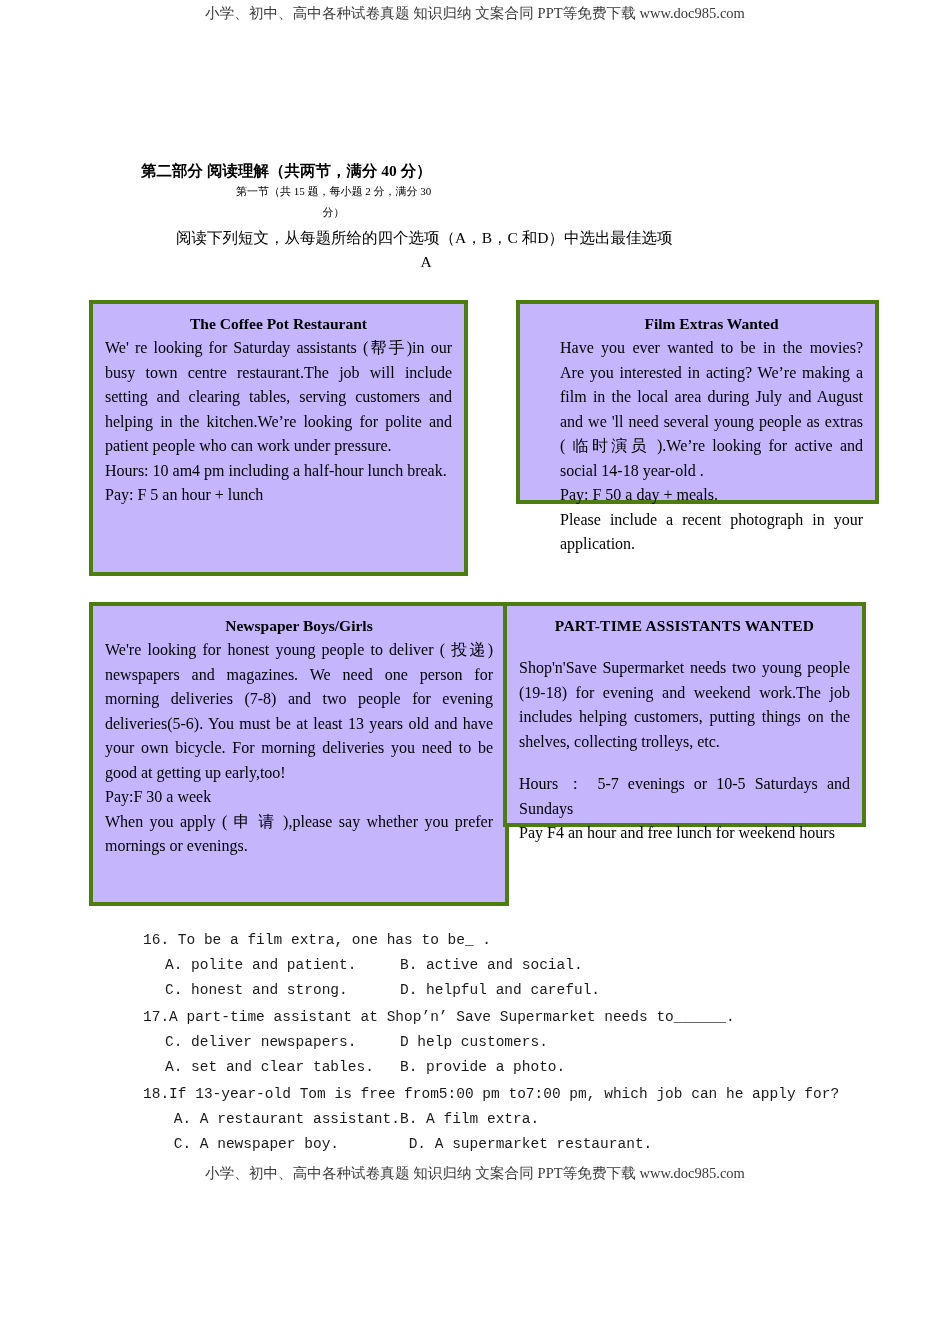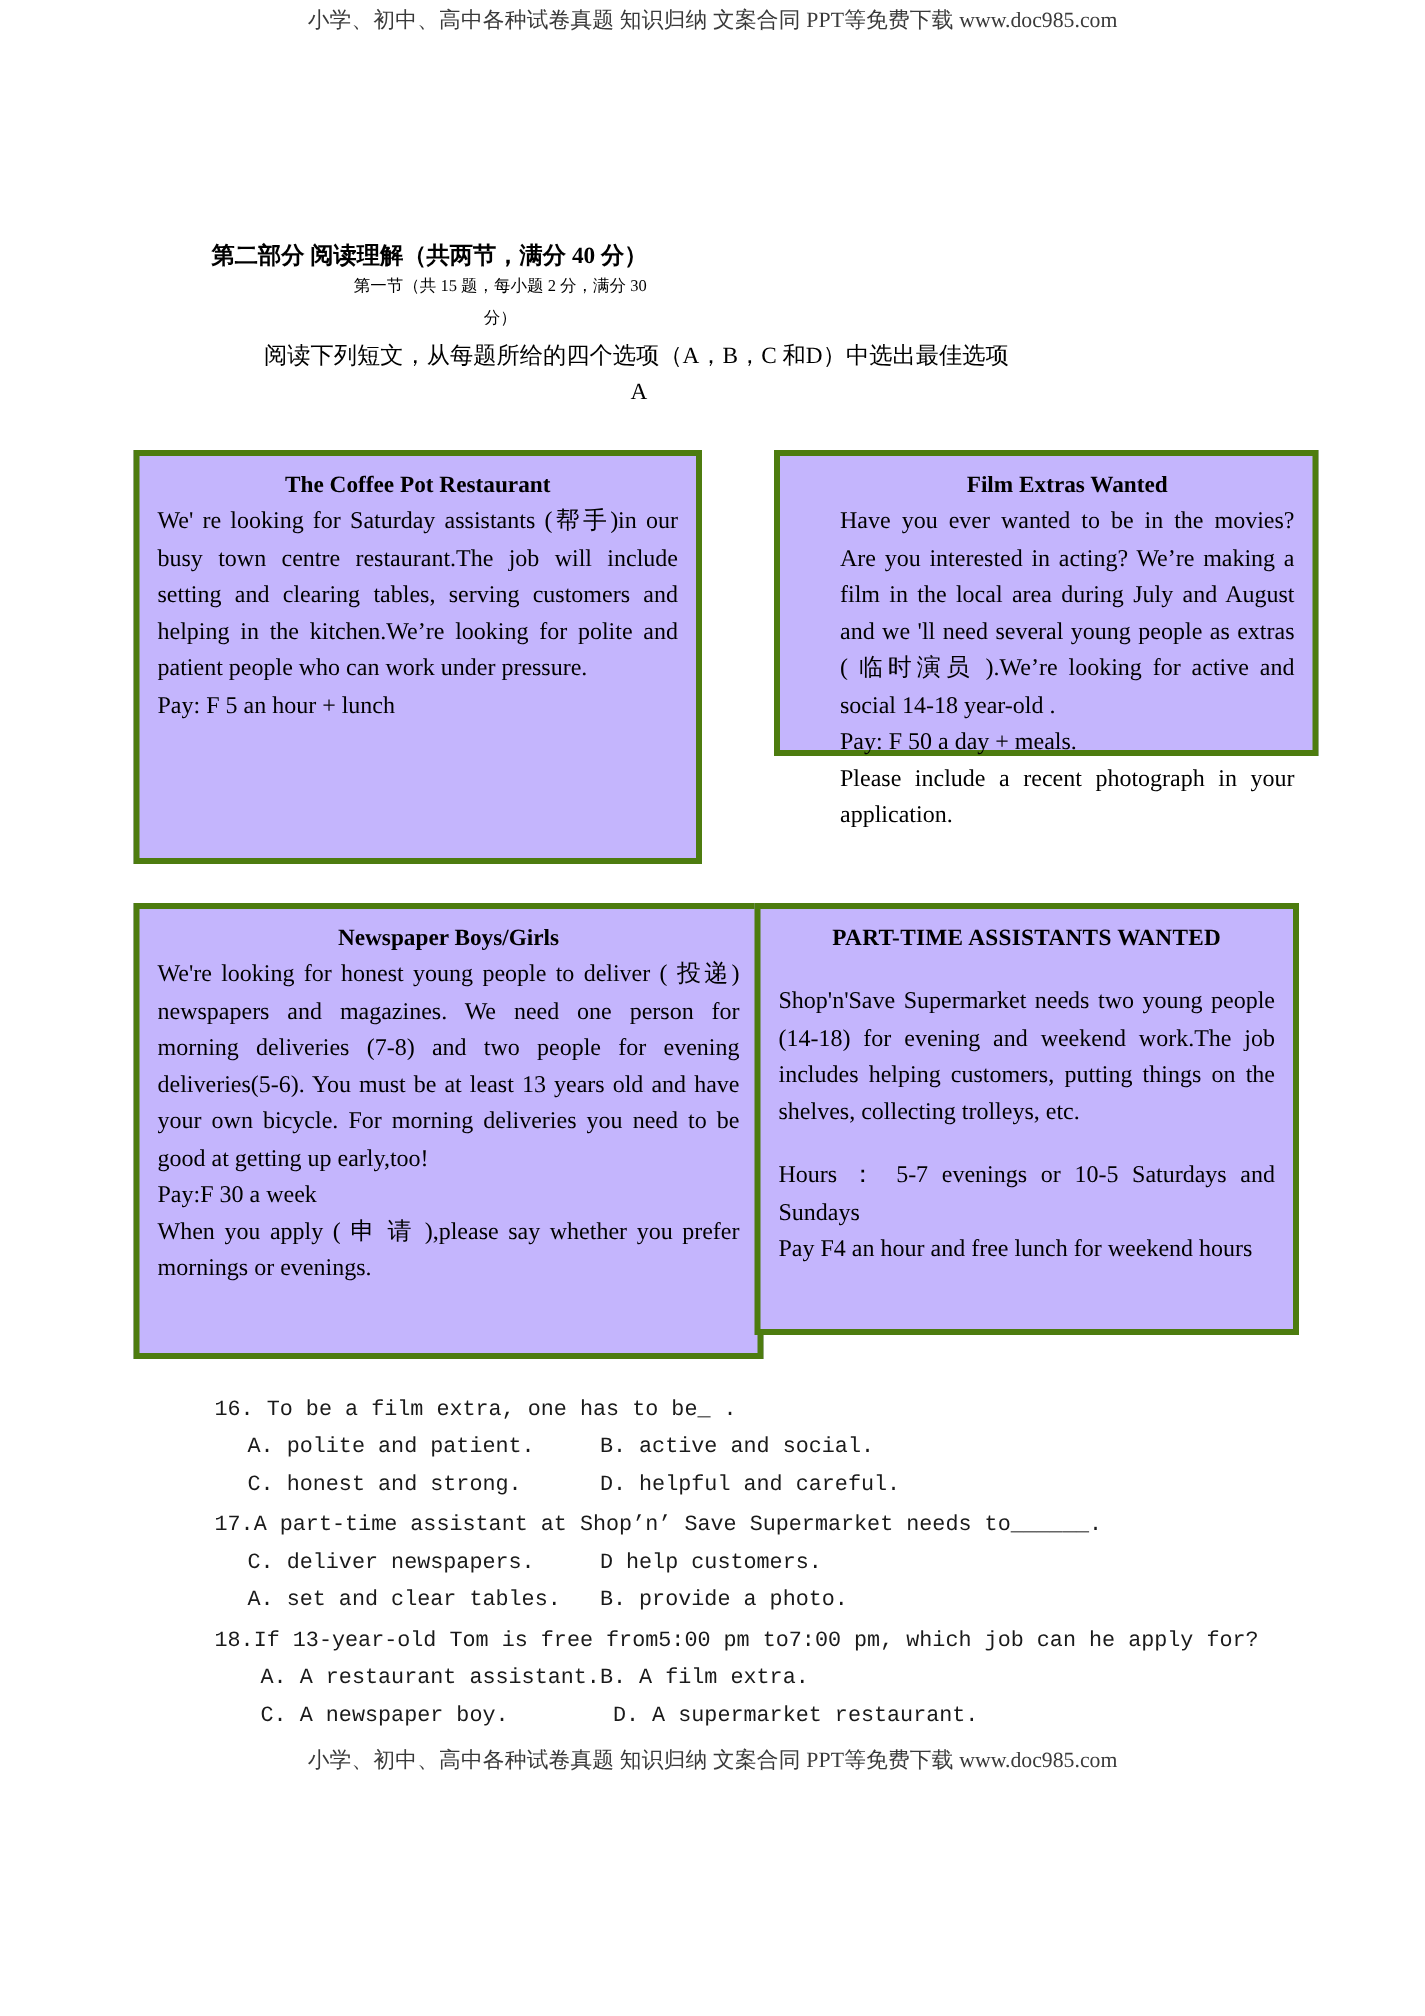--- a/index.html
+++ b/index.html
@@ -82,21 +82,21 @@
   .ad-box {
     position: absolute;
     border: 4px solid #4d7c0f;
     box-sizing: border-box;
     background: #c4b5fd;
     padding: 10px 12px 8px 12px;
   }
   .ad-box.b1 { left: 89px;  top: 300px; width: 379px; height: 276px; }
   .ad-box.b2 { left: 516px; top: 300px; width: 363px; height: 204px; padding-left: 40px; }
   .ad-box.b3 { left: 89px;  top: 602px; width: 420px; height: 304px; }
-  .ad-box.b4 { left: 503px; top: 602px; width: 363px; height: 288px; }
+  .ad-box.b4 { left: 503px; top: 602px; width: 363px; height: 225px; }
 
   .ad-title {
     text-align: center;
     font-weight: bold;
     font-size: 15.5px;
     line-height: 20px;
     margin-bottom: 2px;
   }
   .ad-title.caps {
     letter-spacing: 0.2px;
@@ -147,20 +147,21 @@
     <div class="h-sub">第一节（共 15 题，每小题 2 分，满分 30</div>
     <div class="h-sub">分）</div>
     <div class="h-instruction">阅读下列短文，从每题所给的四个选项（A，B，C 和D）中选出最佳选项</div>
     <div class="h-letter">A</div>
   </div>
 
   <div class="ad-box b1">
     <div class="ad-title">The Coffee Pot Restaurant</div>
     <div class="ad-body">
       <p>We' re looking for Saturday assistants (帮手)in our busy town centre restaurant.The job will include setting and clearing tables, serving customers and helping in the kitchen.We’re looking for polite and patient people who can work under pressure.</p>
+      <p>Hours: 10 am4 pm including a half-hour lunch break.</p>
       <p class="nojust">Pay: F 5 an hour + lunch</p>
     </div>
   </div>
 
   <div class="ad-box b2">
     <div class="ad-title">Film Extras Wanted</div>
     <div class="ad-body">
       <p>Have you ever wanted to be in the movies? Are you interested in acting? We’re making a film in the local area during July and August and we 'll need several young people as extras ( 临时演员 ).We’re looking for active and social 14-18 year-old .</p>
       <p class="nojust">Pay: F 50 a day + meals.</p>
       <p>Please include a recent photograph in your application.</p>
@@ -173,21 +174,21 @@
       <p>We're looking for honest young people to deliver ( 投递) newspapers and magazines. We need one person for morning deliveries (7-8) and two people for evening deliveries(5-6). You must be at least 13 years old and have your own bicycle. For morning deliveries you need to be good at getting up early,too!</p>
       <p class="nojust">Pay:F 30 a week</p>
       <p>When you apply ( 申 请 ),please say whether you prefer mornings or evenings.</p>
     </div>
   </div>
 
   <div class="ad-box b4">
     <div class="ad-title caps">PART-TIME ASSISTANTS WANTED</div>
     <div class="ad-body">
       <p class="spacer"></p>
-      <p>Shop'n'Save Supermarket needs two young people (14-18) for evening and weekend work.The job includes helping customers, putting things on the shelves, collecting trolleys, etc.</p>
+      <p>Shop'n'Save Supermarket needs two young people (19-18) for evening and weekend work.The job includes helping customers, putting things on the shelves, collecting trolleys, etc.</p>
       <p class="spacer"></p>
       <p>Hours ：    5-7 evenings or 10-5 Saturdays and Sundays</p>
       <p class="nojust">Pay F4 an hour and free lunch for weekend hours</p>
     </div>
   </div>
 
   <div class="questions">
 
     <div class="q-block">
       <div class="q-stem">16. To be a film extra, one has to be_ .</div>

